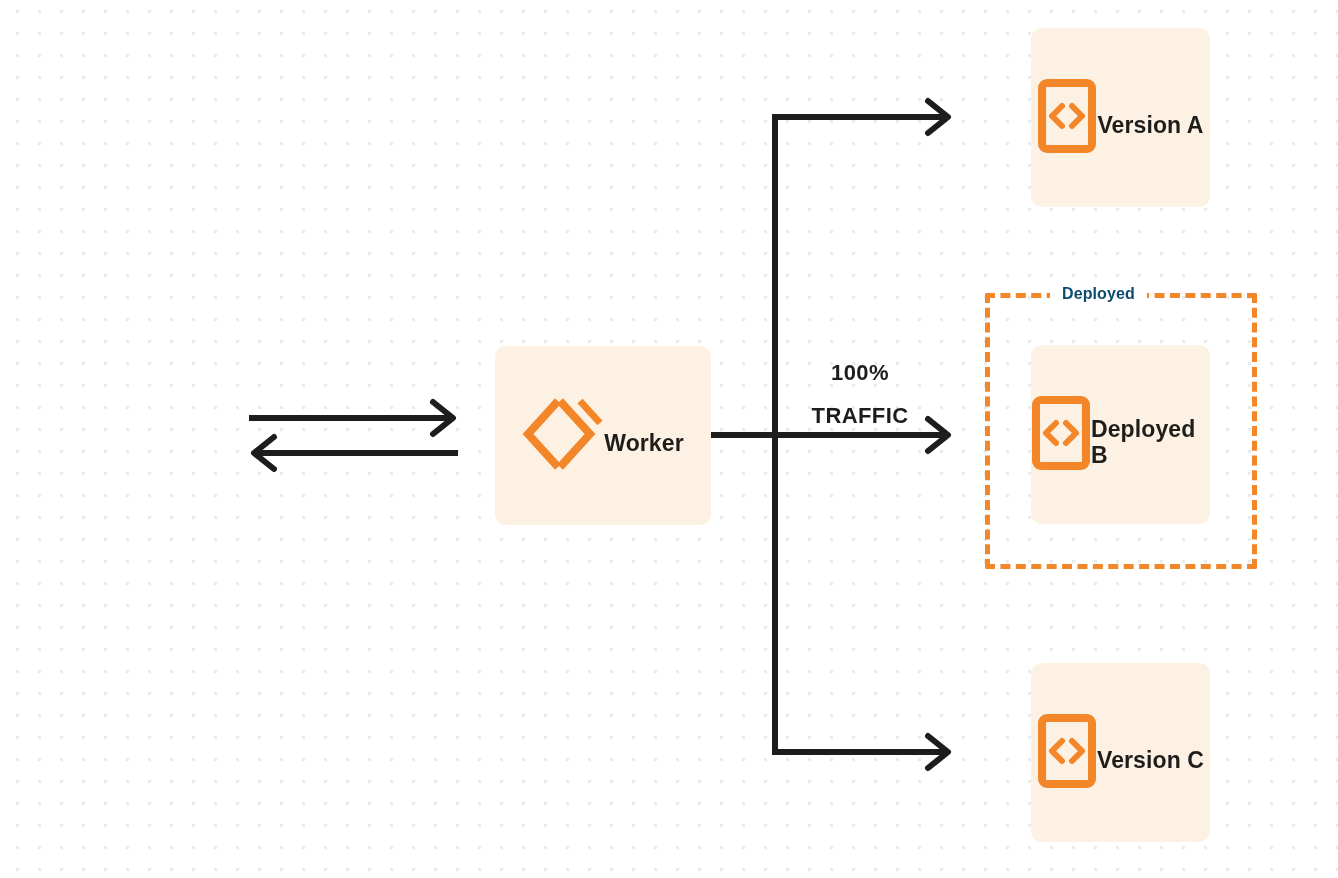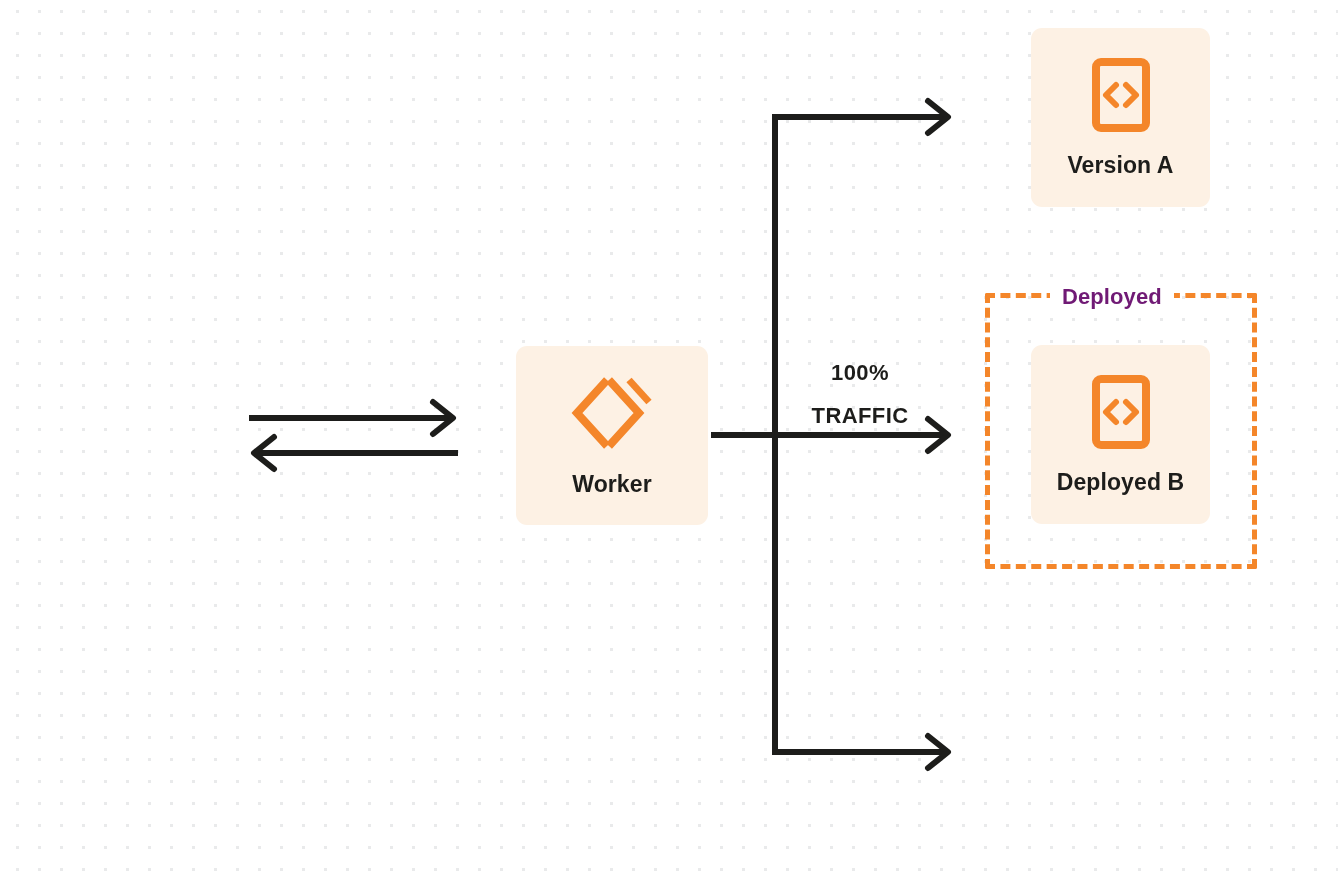--- a/index.html
+++ b/index.html
@@ -22,21 +22,20 @@
     background-color: #ffffff;
     background-image: radial-gradient(circle at 1.6px 1.6px, #e9eaeb 1.6px, transparent 1.7px);
     background-size: 22px 22px;
     background-position: 16px 10px;
   }
 
   
   .node {
     position: absolute;
     display: flex;
-    flex-direction: column;
     align-items: center;
     justify-content: center;
     border-radius: 11px;
     box-sizing: border-box;
   }
 
   .node-label {
     font-size: 23px;
     font-weight: bold;
     color: #1d1d1b;
@@ -48,23 +47,23 @@
   #client-node {
     left: 30px;
     top: 346px;
     width: 182px;
     height: 179px;
     background: #f3f4f5;
   }
 
   
   #worker-node {
-    left: 516px;
+    left: 495px;
     top: 346px;
-    width: 192px;
+    width: 216px;
     height: 179px;
     background: #fdf1e4;
     align-items: center;
   }
   #worker-node .node-label { margin-top: 16px; }
 
   
   .version-node {
     width: 179px;
     height: 179px;
@@ -92,22 +91,22 @@
     border: 5px dashed #f4862a;
     border-radius: 2px;
     box-sizing: border-box;
   }
   #deployed-label {
     position: absolute;
     left: 1050px;
     top: 286px;
     padding: 0 12px;
     background: #ffffff;
-    color: #701a75;
-    font-size: 22px;
+    color: #0c4a6e;
+    font-size: 16px;
     font-weight: bold;
     line-height: 1;
     letter-spacing: 0.1px;
   }
 
   
   #traffic-label {
     position: absolute;
     left: 790px;
     top: 352px;
@@ -206,14 +205,24 @@
     <span class="icon-code">
       <svg width="60" height="76" viewBox="0 0 60 76" xmlns="http://www.w3.org/2000/svg">
         <rect x="5" y="5" width="50" height="66" rx="5" ry="5" fill="none" stroke="#f4862a" stroke-width="8"></rect>
         <polyline points="25,28 15,38 25,48" fill="none" stroke="#f4862a" stroke-width="6" stroke-linecap="round" stroke-linejoin="round"></polyline>
         <polyline points="35,28 45,38 35,48" fill="none" stroke="#f4862a" stroke-width="6" stroke-linecap="round" stroke-linejoin="round"></polyline>
       </svg>
     </span>
     <span class="node-label">Deployed B</span>
   </div>
 
+  <div class="node version-node" id="version-c-node">
+    <span class="icon-code">
+      <svg width="60" height="76" viewBox="0 0 60 76" xmlns="http://www.w3.org/2000/svg">
+        <rect x="5" y="5" width="50" height="66" rx="5" ry="5" fill="none" stroke="#f4862a" stroke-width="8"></rect>
+        <polyline points="25,28 15,38 25,48" fill="none" stroke="#f4862a" stroke-width="6" stroke-linecap="round" stroke-linejoin="round"></polyline>
+        <polyline points="35,28 45,38 35,48" fill="none" stroke="#f4862a" stroke-width="6" stroke-linecap="round" stroke-linejoin="round"></polyline>
+      </svg>
+    </span>
+    <span class="node-label">Version C</span>
+  </div>
 
 </div>
 
 </body></html>

